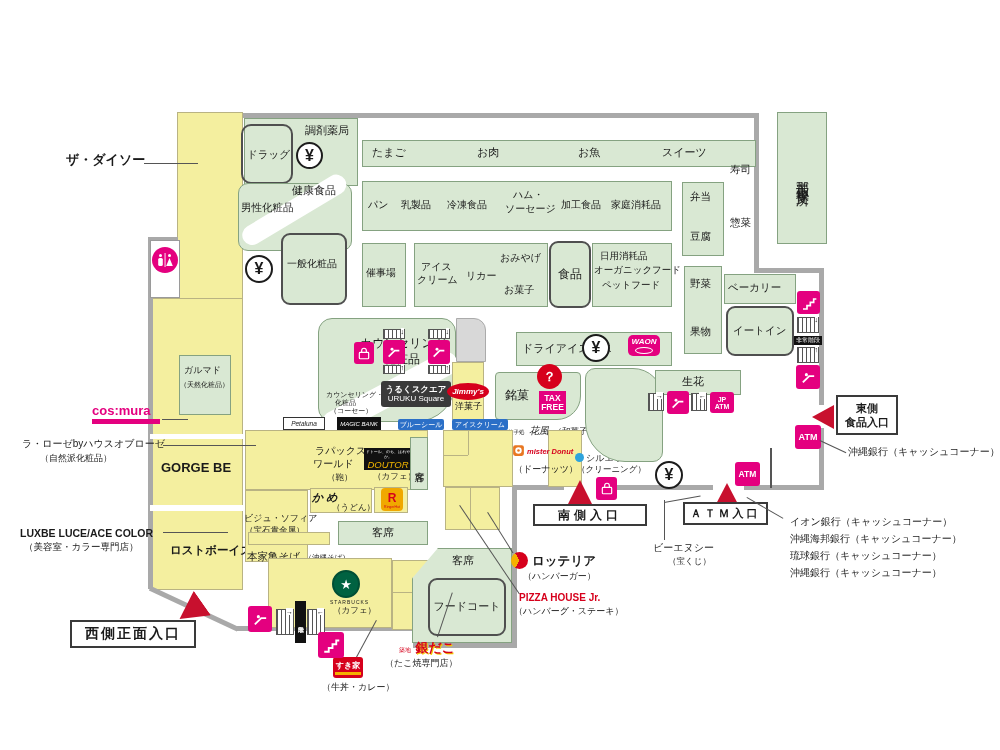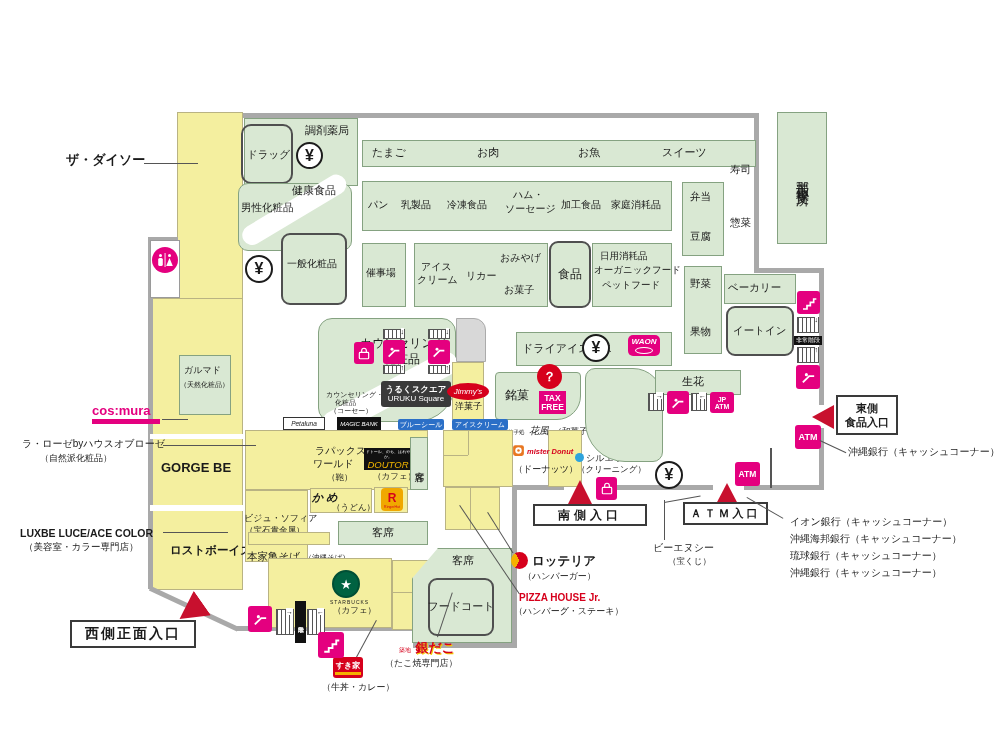--- a/index.html
+++ b/index.html
@@ -188,21 +188,21 @@
       <span class="sarrow">↑</span>
     </div>
   <div class="a c" style="left:381px;top:381px;width:70px;height:26px;background:#3a3a3a;border-radius:3px;flex-direction:column;line-height:1.2">
     <span style="color:#fff;font-size:8.5px;font-weight:bold">うるくスクエア</span>
     <span style="color:#fff;font-size:8px">URUKU Square</span>
   </div>
 
   <div class="a" style="left:456px;top:318px;width:30px;height:44px;background:#d8d8d8;border:1px solid #ababab;border-radius:0 12px 0 0"></div>
   <div class="a y" style="left:452px;top:362px;width:32px;height:58px"></div>
   <div class="a c" style="left:447px;top:383px;width:42px;height:17px;background:#d6001c;border-radius:50%">
-    <span style="color:#fff;font-size:8px;font-weight:normal;font-style:italic">Jimmy's</span>
+    <span style="color:#fff;font-size:8px;font-weight:bold;font-style:italic">Jimmy's</span>
   </div>
   <div class="a t" style="left:455px;top:401px;font-size:9px">洋菓子</div>
 
   <div class="a g" style="left:516px;top:332px;width:156px;height:34px"></div>
   <div class="a t" style="left:522px;top:342px">ドライアイス・氷</div>
   <div class="a yen" style="left:582px;top:334px;width:28px;height:28px">¥</div>
   <div class="a pk" style="left:628px;top:335px;width:32px;height:21px;border-radius:5px">
     <span style="font-size:8px;font-style:italic">WAON</span>
     <span style="width:16px;height:5px;border:1.3px solid #fff;border-radius:50%;margin-top:1px"></span>
   </div>
@@ -276,21 +276,21 @@
   <div class="a y" style="left:392px;top:560px;width:60px;height:70px"></div>
   <div class="a ln" style="left:392px;top:592px;width:60px;height:1px;background:#b9b383"></div>
   <div class="a c" style="left:332px;top:570px;width:28px;height:28px;background:#006241;border-radius:50%;border:2px solid #004f35">
     <span style="color:#fff;font-size:13px">★</span>
   </div>
   <div class="a" style="left:330px;top:599px;font-size:5px;letter-spacing:1px">STARBUCKS</div>
   <div class="a sub" style="left:333px;top:605px">（カフェ）</div>
 
   <div class="a" style="left:412px;top:548px;width:100px;height:95px;background:#d9e8d3;border:1px solid #85a281;clip-path:polygon(26% 0,100% 0,100% 100%,0 100%,0 32%)"></div>
   <div class="a t" style="left:452px;top:554px">客席</div>
-  <div class="a gd c" style="left:428px;top:578px;width:66px;height:58px">
+  <div class="a gd c" style="left:428px;top:578px;width:78px;height:58px">
     <span class="t">フードコート</span>
   </div>
 
   <div class="a y" style="left:443px;top:430px;width:70px;height:57px"></div>
   <div class="a ln" style="left:468px;top:430px;width:1px;height:25px;background:#b9b383"></div>
   <div class="a ln" style="left:443px;top:455px;width:25px;height:1px;background:#b9b383"></div>
   <div class="a y" style="left:548px;top:430px;width:34px;height:57px"></div>
   <div class="a" style="left:512px;top:443px">
     <svg width="13" height="14" viewBox="0 0 24 26">
         <rect x="2" y="4" width="20" height="20" rx="4" fill="#e87722"></rect>

